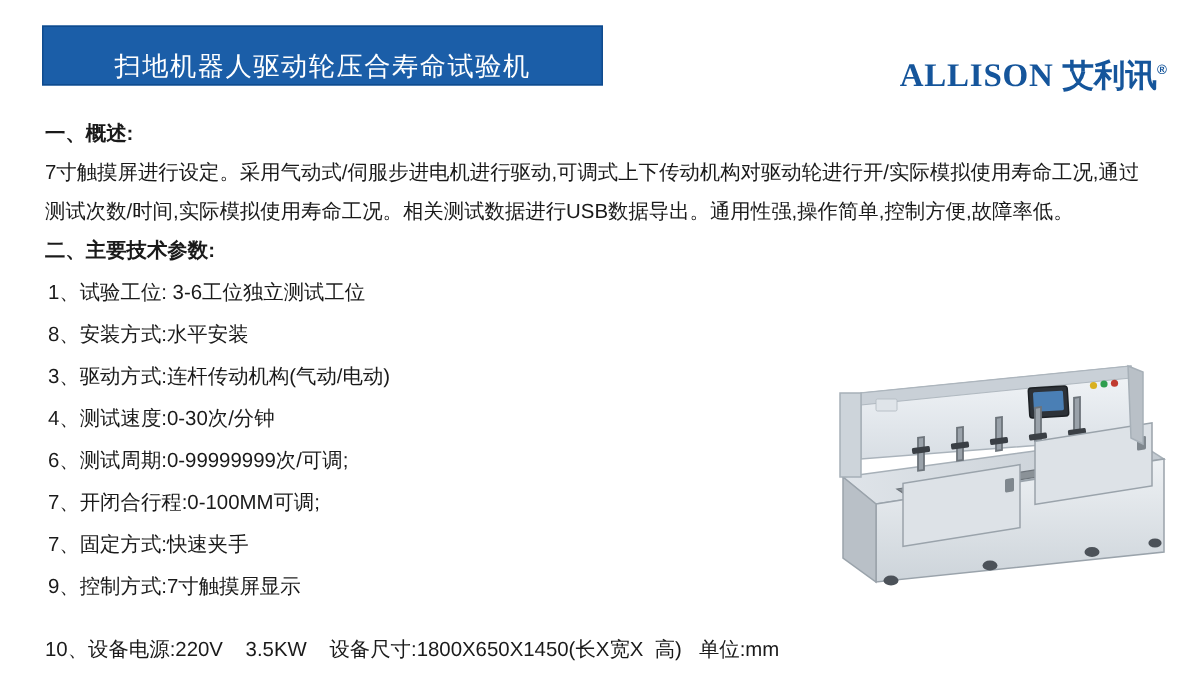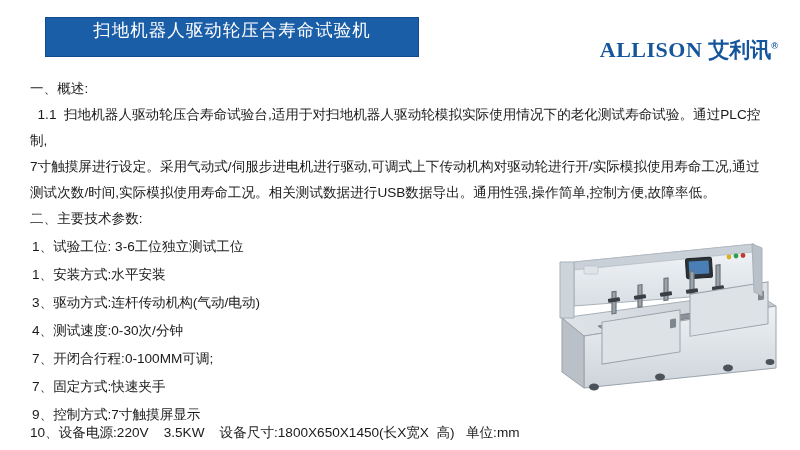--- a/index.html
+++ b/index.html
@@ -18,23 +18,22 @@
   
   .title-bar {
     position: absolute;
     left: 28px;
     top: 17px;
     width: 372px;
     height: 38px;
     background: #1b5ea8;
     border: 1px solid #0f4b8e;
     display: flex;
-    align-items: flex-start;
+    align-items: flex-end;
     justify-content: center;
-    margin-left: 17px;
   }
   .title-bar .title-text {
     color: #ffffff;
     font-size: 17.5px;
     letter-spacing: 1px;
     font-weight: normal;
     white-space: nowrap;
   }
 
   
@@ -70,20 +69,21 @@
     left: 30px;
     top: 76px;
     width: 740px;
     color: #1a1a1a;
     font-size: 13.6px;
     line-height: 26px;
   }
   .content .section-head {
     margin: 0;
     padding: 0;
+    font-weight: bold;
   }
   .content p {
     margin: 0;
     padding: 0;
     white-space: pre-wrap;
   }
   .para-indent { text-indent: 0; }
 
   .spec-list {
     list-style: none;
@@ -124,29 +124,29 @@
   <span class="title-text">扫地机器人驱动轮压合寿命试验机</span>
 </div>
 
 <div class="brand">
   <span class="brand-en">ALLISON</span>
   <span class="brand-cn"><span>艾利讯</span><span class="tm">®</span></span>
 </div>
 
 <div class="content">
   <p class="section-head">一、概述:</p>
-  <p class="para-indent">  1.1  扫地机器人驱动轮压合寿命试验台,适用于对扫地机器人驱动轮模拟实际使用情况下的老化测试寿命试验。通过PLC控制,</p>
   <p>7寸触摸屏进行设定。采用气动式/伺服步进电机进行驱动,可调式上下传动机构对驱动轮进行开/实际模拟使用寿命工况,通过</p>
   <p>测试次数/时间,实际模拟使用寿命工况。相关测试数据进行USB数据导出。通用性强,操作简单,控制方便,故障率低。</p>
   <p class="section-head">二、主要技术参数:</p>
   <ul class="spec-list">
     <li>1、试验工位: 3-6工位独立测试工位</li>
-    <li>1、安装方式:水平安装</li>
+    <li>8、安装方式:水平安装</li>
     <li>3、驱动方式:连杆传动机构(气动/电动)</li>
     <li>4、测试速度:0-30次/分钟</li>
+    <li>6、测试周期:0-99999999次/可调;</li>
     <li>7、开闭合行程:0-100MM可调;</li>
     <li>7、固定方式:快速夹手</li>
     <li>9、控制方式:7寸触摸屏显示</li>
   </ul>
 </div>
 
 <div class="footnote">10、设备电源:220V    3.5KW    设备尺寸:1800X650X1450(长X宽X  高)   单位:mm</div>
 
 <div class="photo">
   <svg width="248" height="170" viewBox="0 0 248 170" xmlns="http://www.w3.org/2000/svg">

